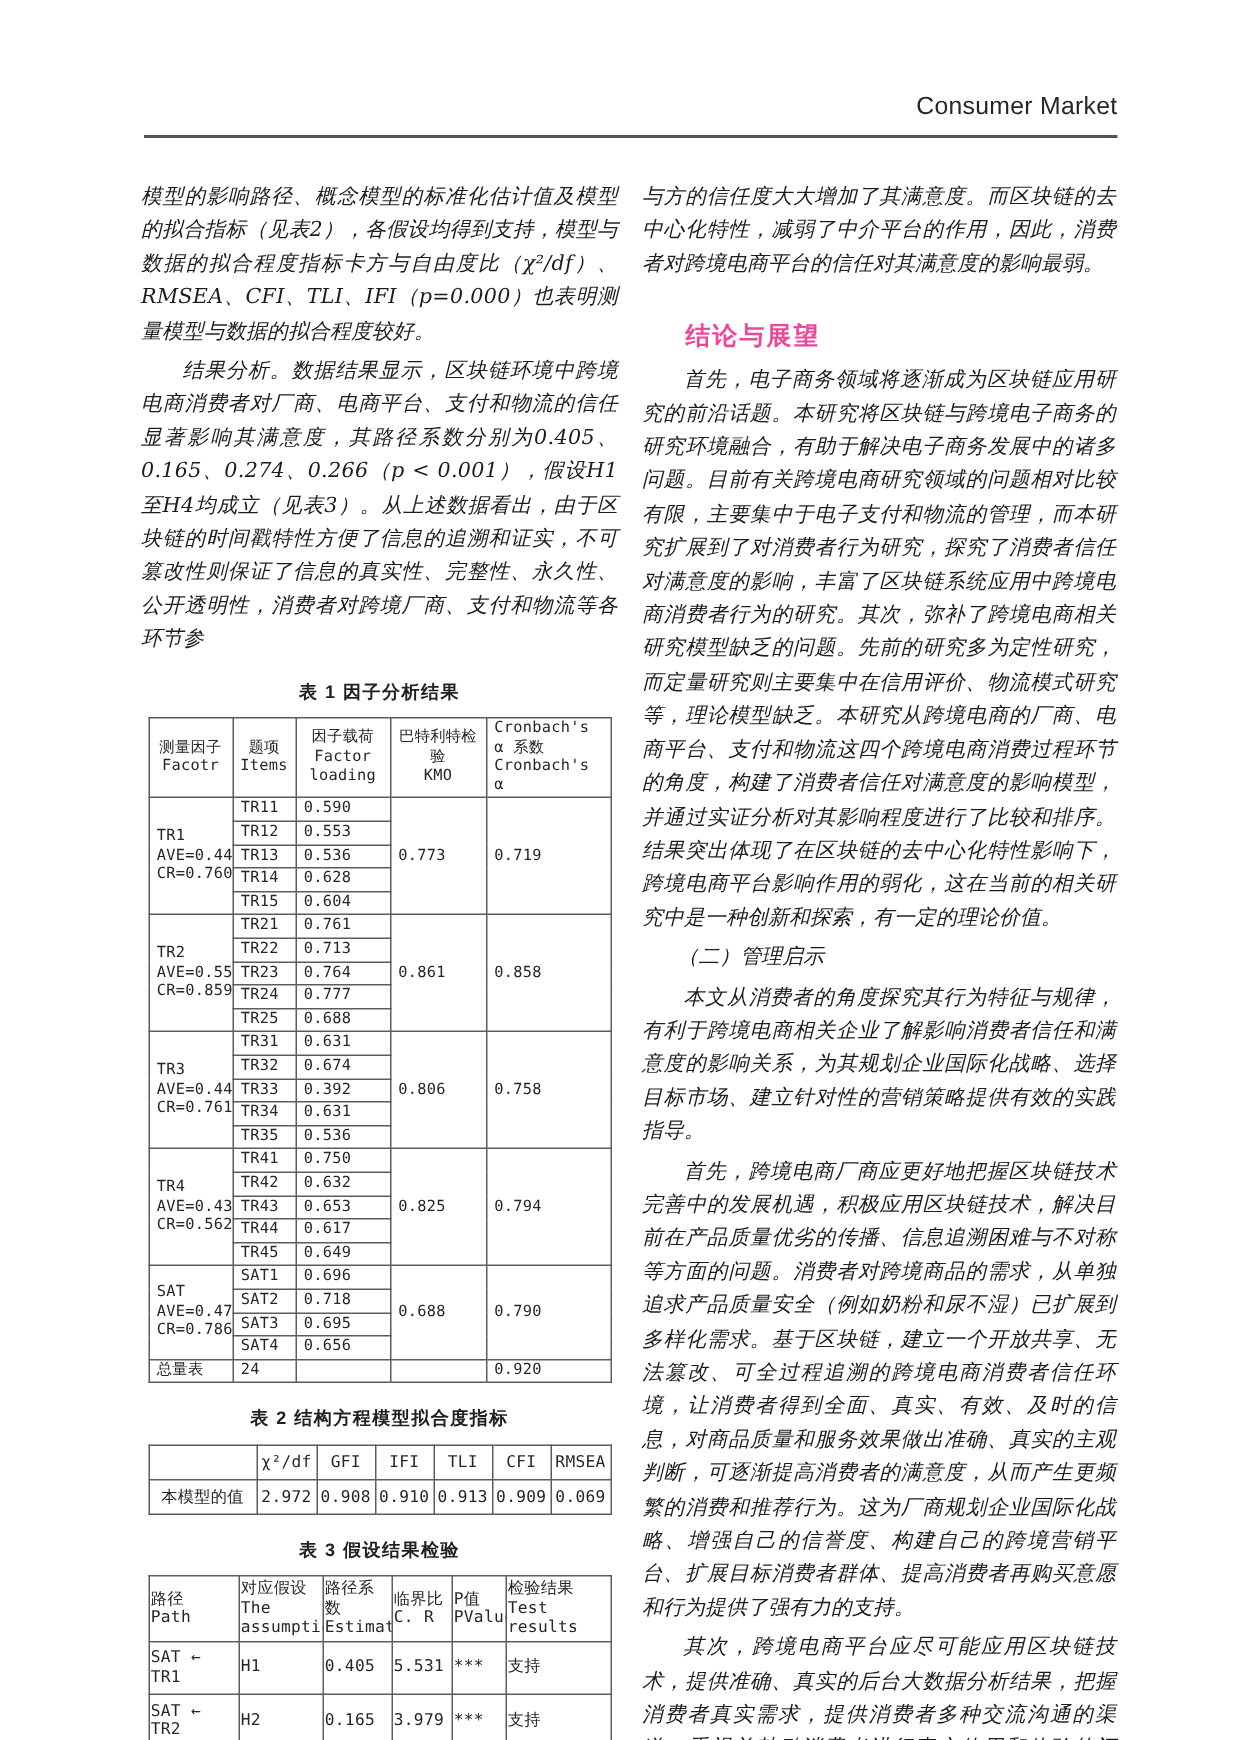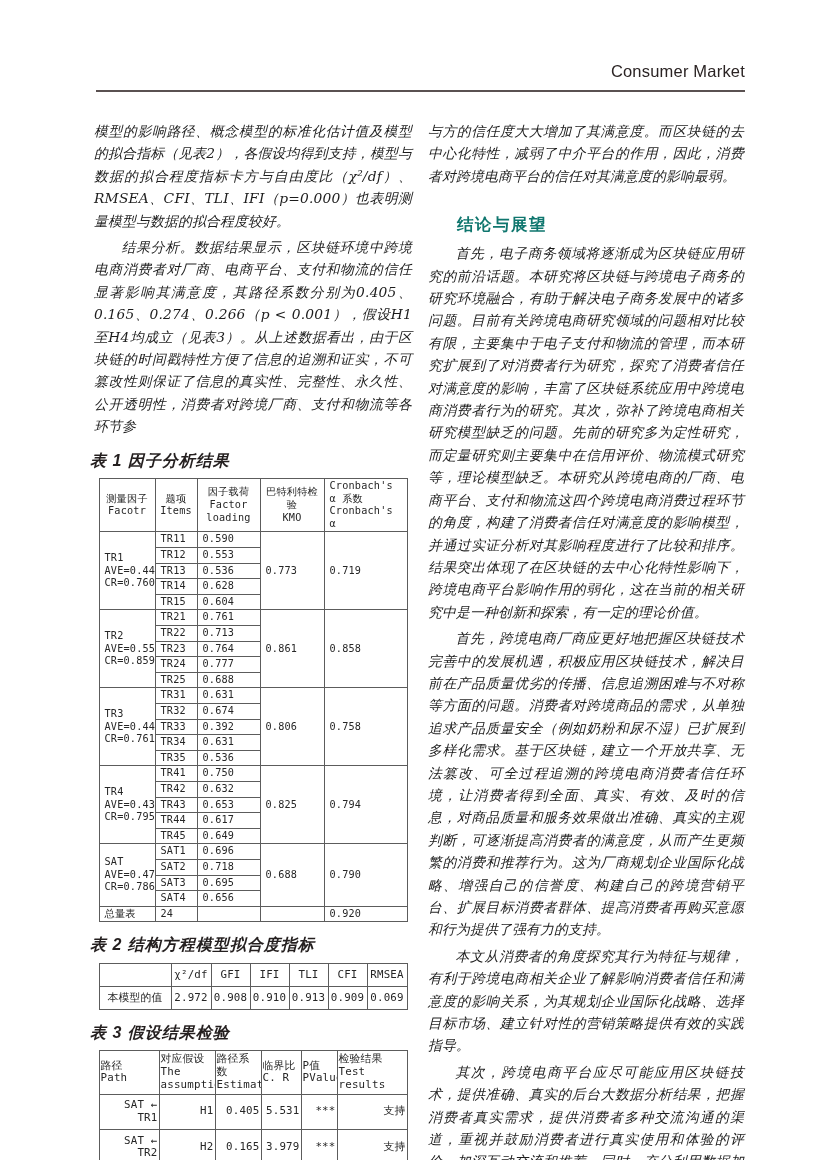--- a/index.html
+++ b/index.html
@@ -23,41 +23,41 @@
     text-align:justify; letter-spacing:0.2px; color:#1c1c1c;
   }
   .col-left  { left:90px;  width:326px; }
   .col-right { left:424px; width:324px; }
   p { margin:4px;font-style:italic; }
   .indent { text-indent:2em; }
   .sub-head { font-style:italic; text-indent:2em; margin:1px 0; }
   .section-head {
     font-family:"Liberation Sans","DejaVu Sans",sans-serif; font-weight:bold;
     font-size:16.5px; line-height:20px; margin:27px 0 8px; text-indent:2em;
-    letter-spacing:1.5px; color:#0f766e; text-align:left;
+    letter-spacing:1.5px; color:#ec4899; text-align:left;
   }
   .tbl-caption {
     font-family:"Liberation Sans","DejaVu Sans",sans-serif; font-weight:bold;
-    font-size:16px; margin:12px 0 6px; letter-spacing:1px;
-    text-indent:0; color:#241f1f;font-style:italic;
+    font-size:12px; text-align:center; margin:12px 0 6px; letter-spacing:1px;
+    text-indent:0; color:#241f1f;
   }
   table {
     border-collapse:collapse; margin:0 auto; table-layout:fixed;
     font-family:"DejaVu Sans Mono","Liberation Mono",monospace; color:#262626;
   }
   th,td { border:1px solid #5c5c5c; font-weight:normal; overflow:hidden; }
   .t1 { width:308px; font-size:10.2px; line-height:12.6px; }
   .t1 th { padding:3px 2px; text-align:center; }
   .t1 th.left, .t1 td { text-align:left; padding:1px 5px; }
   .t1 td.c-kmo, .t1 td.c-alpha { vertical-align:middle; }
   .t2 { width:308px; font-size:10.8px; line-height:13px; }
   .t2 th, .t2 td { padding:4.5px 1px; text-align:center;margin-left:44px; }
   .t3 { width:308px; font-size:10.8px; line-height:12.8px; }
   .t3 th { padding:2px 1px; text-align:left; white-space:pre-line; }
-  .t3 td { padding:4.5px 1px; text-align:right; }
+  .t3 td { padding:4.5px 1px; text-align:left; }
   .footer {
     position:absolute; top:1086px; right:80px;
     font-family:"Liberation Sans","DejaVu Sans",sans-serif;
     font-size:12.5px; font-weight:bold; color:#241f1f; letter-spacing:0.5px;
   }
   .footer .page-num { font-size:15.5px; margin-left:16px; }
 </style>
 </head>
 <body>
 
@@ -182,21 +182,21 @@
             <td>0.631</td>
           </tr>
           <tr>
             <td>TR35</td>
             <td>0.536</td>
           </tr>
           <tr>
             <td rowspan="5">
               <div>TR4</div>
               <div>AVE=0.438</div>
-              <div>CR=0.795</div>
+              <div>CR=0.562</div>
             </td>
             <td>TR41</td>
             <td>0.750</td>
             <td class="c-kmo" rowspan="5">0.825</td>
             <td class="c-alpha" rowspan="5">0.794</td>
           </tr>
           <tr>
             <td>TR42</td>
             <td>0.632</td>
           </tr>
@@ -334,19 +334,20 @@
             <td>支持</td>
           </tr>
         </tbody>
     </table>
   </div>
 
   <div class="col col-right">
     <p>与方的信任度大大增加了其满意度。而区块链的去中心化特性，减弱了中介平台的作用，因此，消费者对跨境电商平台的信任对其满意度的影响最弱。</p>
     <div class="section-head">结论与展望</div>
     <p class="indent">首先，电子商务领域将逐渐成为区块链应用研究的前沿话题。本研究将区块链与跨境电子商务的研究环境融合，有助于解决电子商务发展中的诸多问题。目前有关跨境电商研究领域的问题相对比较有限，主要集中于电子支付和物流的管理，而本研究扩展到了对消费者行为研究，探究了消费者信任对满意度的影响，丰富了区块链系统应用中跨境电商消费者行为的研究。其次，弥补了跨境电商相关研究模型缺乏的问题。先前的研究多为定性研究，而定量研究则主要集中在信用评价、物流模式研究等，理论模型缺乏。本研究从跨境电商的厂商、电商平台、支付和物流这四个跨境电商消费过程环节的角度，构建了消费者信任对满意度的影响模型，并通过实证分析对其影响程度进行了比较和排序。结果突出体现了在区块链的去中心化特性影响下，跨境电商平台影响作用的弱化，这在当前的相关研究中是一种创新和探索，有一定的理论价值。</p>
+    <p class="sub-head">（二）管理启示</p>
+    <p class="indent">本文从消费者的角度探究其行为特征与规律，有利于跨境电商相关企业了解影响消费者信任和满意度的影响关系，为其规划企业国际化战略、选择目标市场、建立针对性的营销策略提供有效的实践指导。</p>
     <p class="indent">首先，跨境电商厂商应更好地把握区块链技术完善中的发展机遇，积极应用区块链技术，解决目前在产品质量优劣的传播、信息追溯困难与不对称等方面的问题。消费者对跨境商品的需求，从单独追求产品质量安全（例如奶粉和尿不湿）已扩展到多样化需求。基于区块链，建立一个开放共享、无法篡改、可全过程追溯的跨境电商消费者信任环境，让消费者得到全面、真实、有效、及时的信息，对商品质量和服务效果做出准确、真实的主观判断，可逐渐提高消费者的满意度，从而产生更频繁的消费和推荐行为。这为厂商规划企业国际化战略、增强自己的信誉度、构建自己的跨境营销平台、扩展目标消费者群体、提高消费者再购买意愿和行为提供了强有力的支持。</p>
-    <p class="indent">本文从消费者的角度探究其行为特征与规律，有利于跨境电商相关企业了解影响消费者信任和满意度的影响关系，为其规划企业国际化战略、选择目标市场、建立针对性的营销策略提供有效的实践指导。</p>
     <p class="indent">其次，跨境电商平台应尽可能应用区块链技术，提供准确、真实的后台大数据分析结果，把握消费者真实需求，提供消费者多种交流沟通的渠道，重视并鼓励消费者进行真实使用和体验的评价，加深互动交流和推荐。同时，充分利用数据加密技术以及完善的管理措施，保护消费者个人隐私以及个人信息（如信用卡账号和密码、身份证等）</p>
   </div>
 
 
 </div>
 
 </body></html>

